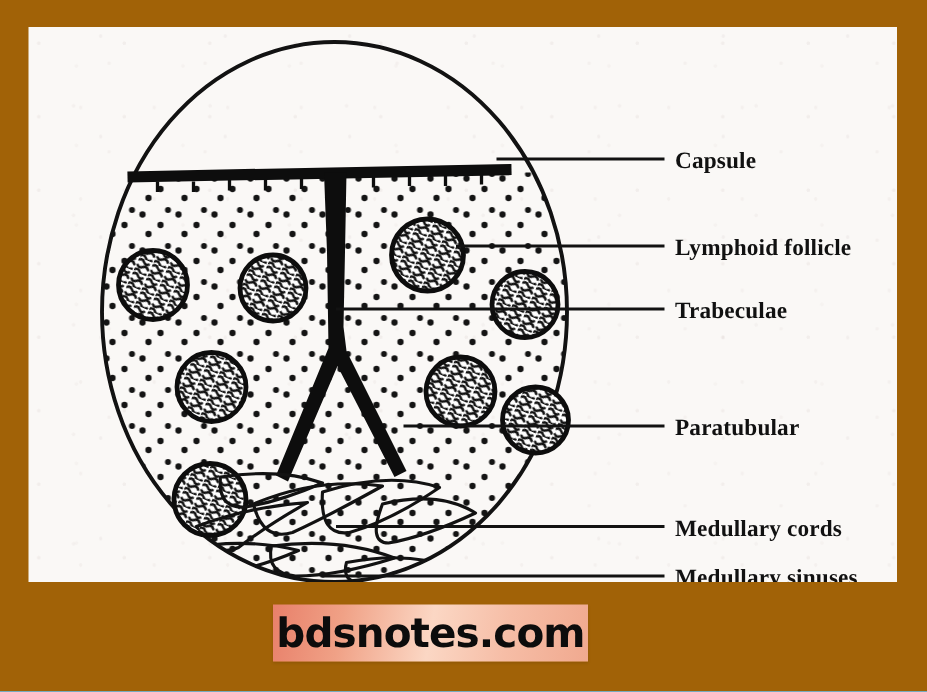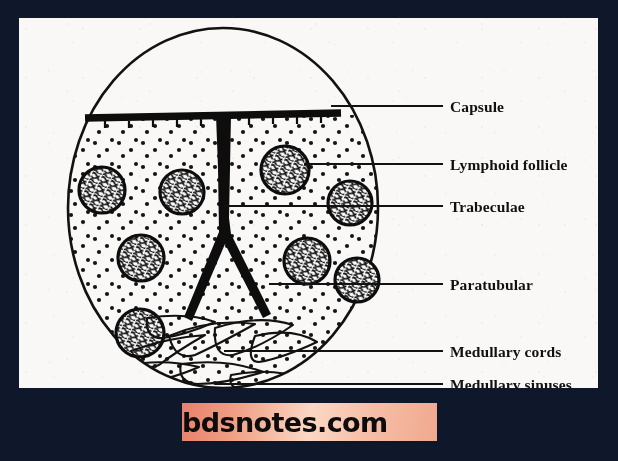--- a/index.html
+++ b/index.html
@@ -15,21 +15,21 @@
     font-family: "Liberation Serif", "DejaVu Serif", serif;
     position: relative;
   }
 
   
   #frame {
     position: absolute;
     left: 0; top: 0;
     width: 618px;
     height: 461px;
-    background: #0f172a;
+    background: #a16207;
   }
 
   
   #paper {
     position: absolute;
     left: 19px;
     top: 18px;
     width: 579px;
     height: 370px;
     background: #faf8f6;
@@ -61,31 +61,31 @@
     font-weight: 700;
     fill: #111111;
     letter-spacing: .1px;
   }
 
   
   #watermark {
     position: absolute;
     left: 182px;
     top: 403px;
-    width: 255px;
+    width: 210px;
     height: 38px;
     background: linear-gradient(100deg,
         #e8806a 0%,
         #f0a186 22%,
         #fbd7c4 50%,
         #f6bda6 74%,
         #f0a98f 100%);
     display: flex;
     align-items: center;
-    justify-content: flex-start;
+    justify-content: center;
     box-shadow: 0 1px 2px rgba(0,0,0,.13);
   }
   #watermark-text {
     font-family: "DejaVu Sans", "Liberation Sans", sans-serif;
     font-size: 27px;
     font-weight: 700;
     color: #0c0c0c;
     letter-spacing: -0.6px;
     line-height: 1;
     white-space: nowrap;

